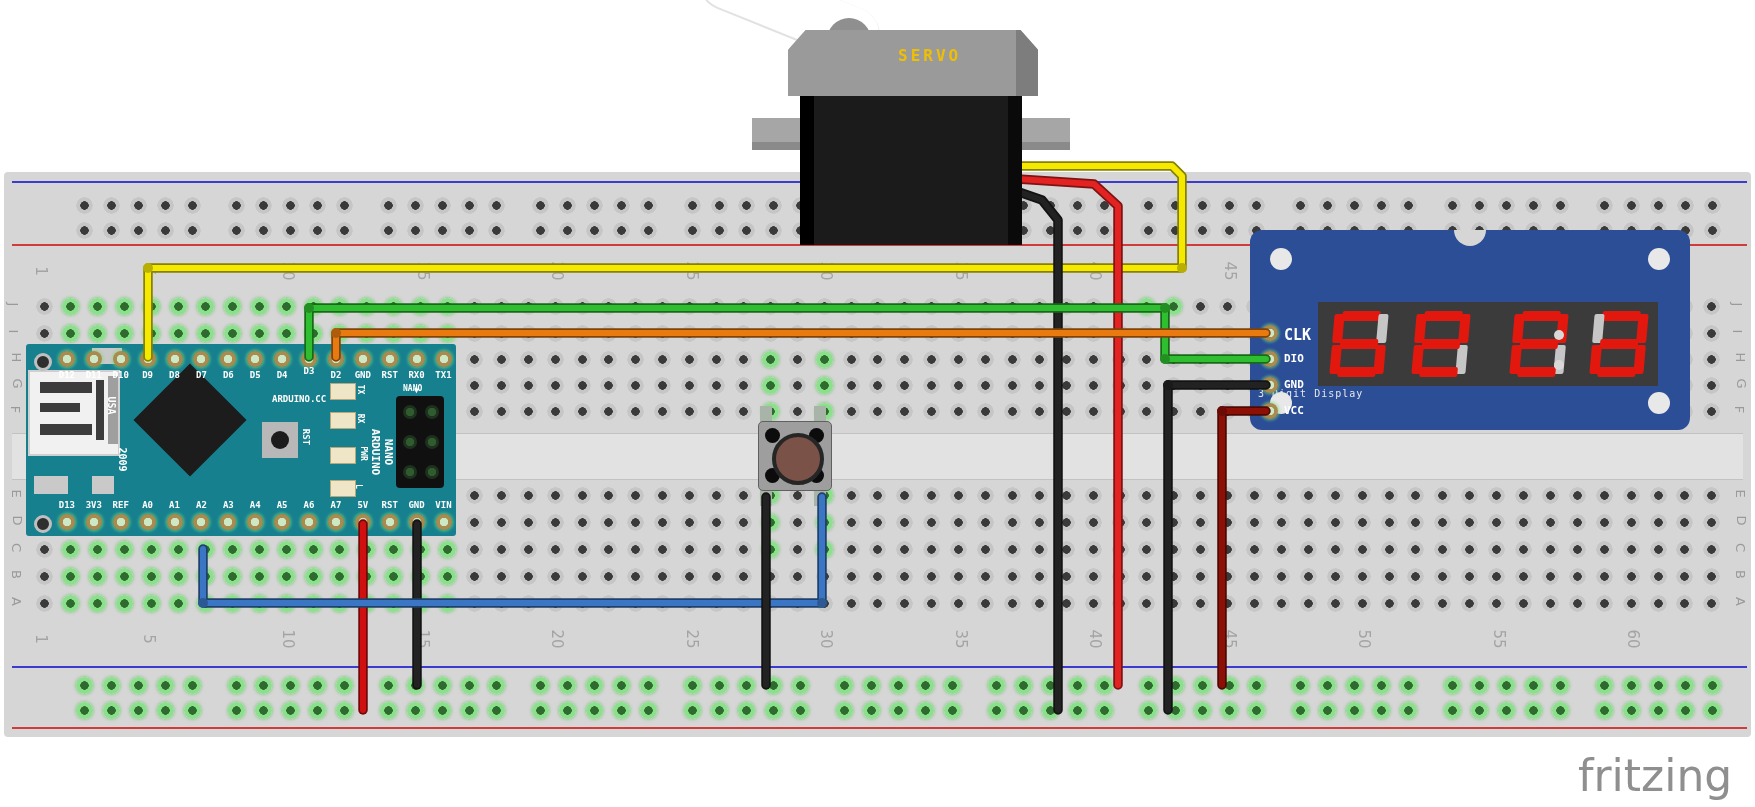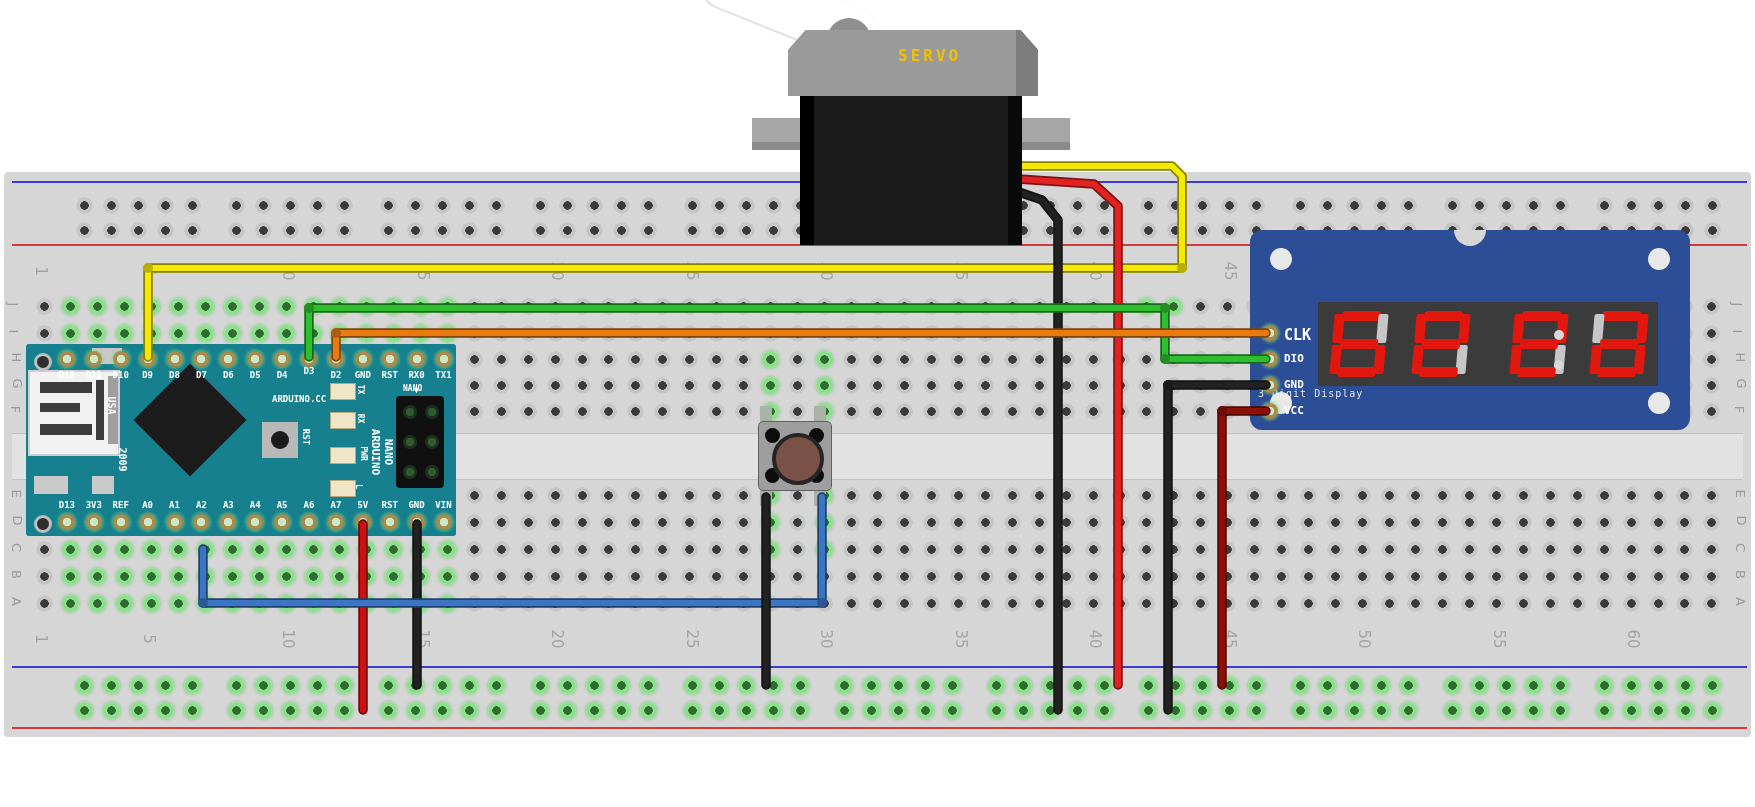--- a/index.html
+++ b/index.html
@@ -1175,13 +1175,14 @@
       <div class="abs" style="left:0;top:0;width:14px;height:153px;background:#000000;"></div>
       <div class="abs" style="left:208px;top:0;width:14px;height:153px;background:#0a0a0a;"></div>
     </div>
     <div class="abs" style="left:98px;top:30px;width:250px;height:66px;background:#9a9a9a;
                 clip-path:polygon(0 30%,7% 0,93% 0,100% 30%,100% 100%,0 100%);">
       <div class="abs" style="left:228px;top:0;width:22px;height:66px;background:#7d7d7d;"></div>
     </div>
     <div class="abs mono" style="left:208px;top:46px;font-size:16px;font-weight:bold;letter-spacing:3px;color:#EFBF04;">SERVO</div>
   </div>
 
+  <div id="watermark">fritzing</div>
 </div>
 
 </body></html>

